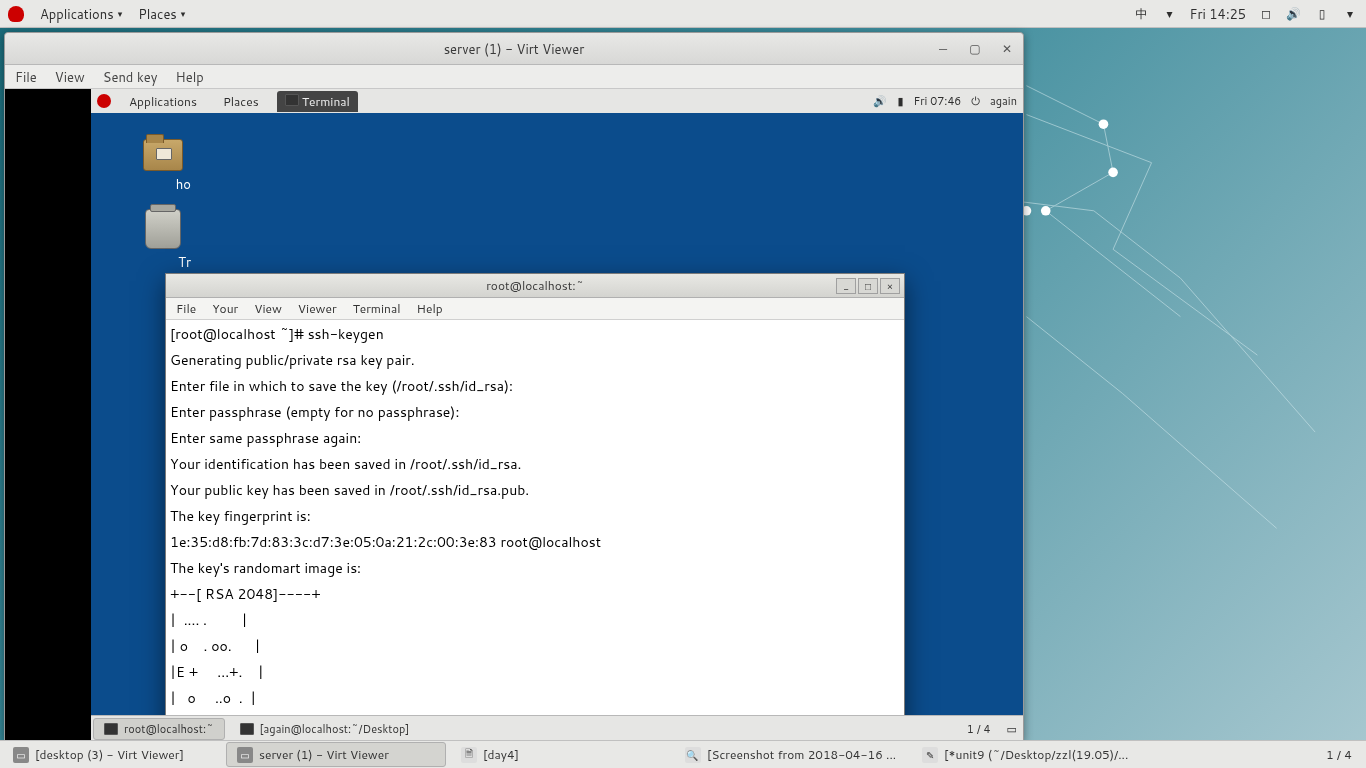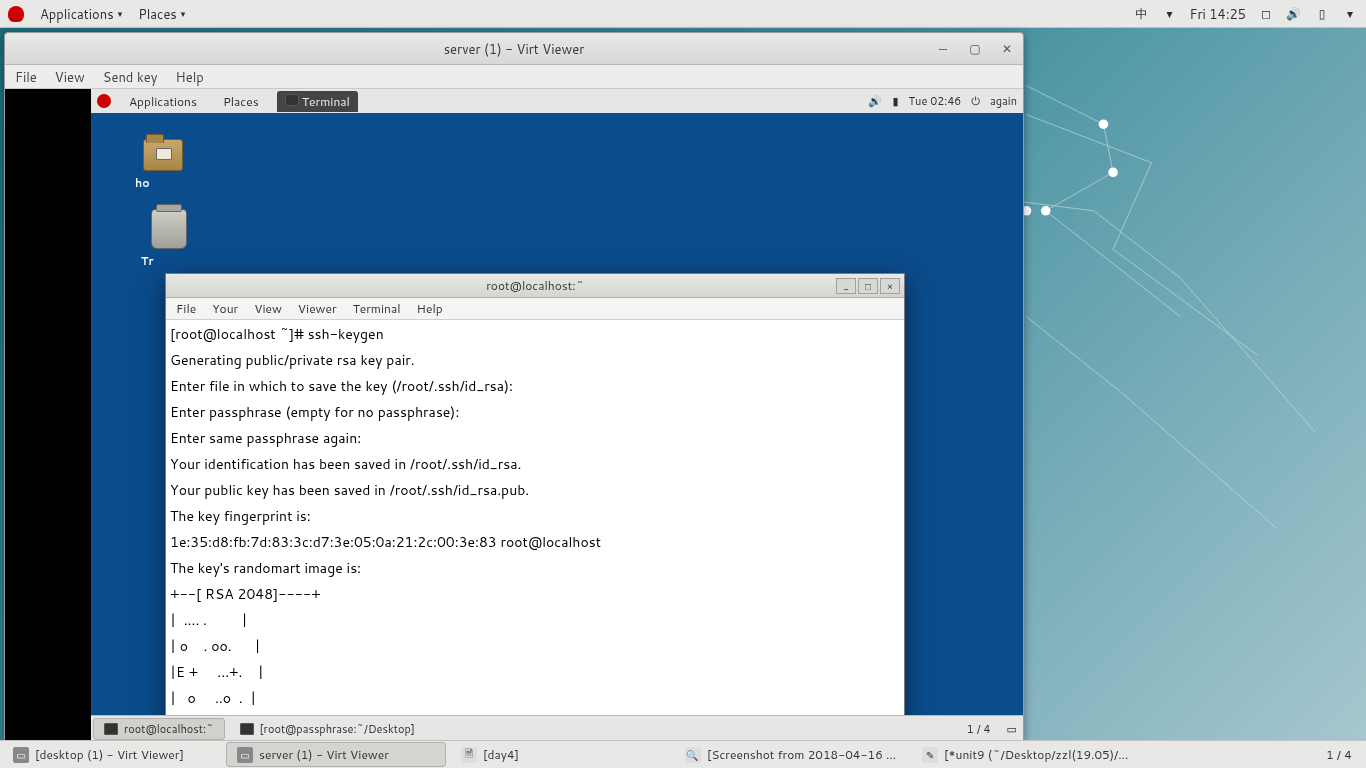--- a/index.html
+++ b/index.html
@@ -32,21 +32,21 @@
 
 .guest-topbar { position: absolute; left: 86px; top: 0; right: 0; height: 24px; background: #e6e6e4; display: flex; align-items: center; font-size: 12px; color: #2e2e2e; padding: 0 6px; }
 .guest-topbar .g-left { display: flex; align-items: center; gap: 10px; }
 .guest-topbar .red-hat-sm { width: 14px; height: 14px; background: #c00; border-radius: 50%; }
 .guest-topbar .g-tab { padding: 2px 8px; }
 .guest-topbar .g-tab.active { background: #444; color: #eee; border-radius: 3px 3px 0 0; }
 .guest-topbar .g-right { margin-left: auto; display: flex; gap: 10px; align-items: center; }
 .guest-topbar .g-right span { font-size: 11px; }
 
 
-.desk-icon { position: absolute; width: 56px; text-align: left; color: #fff; font-size: 11px; font-weight: bold; }
+.desk-icon { position: absolute; width: 56px; text-align: right; color: #fff; font-size: 13px; }
 .desk-icon .folder { width: 40px; height: 32px; background: linear-gradient(#c8a86a,#a8864a); border-radius: 3px; margin: 0 auto 4px; border: 1px solid #7a5a2a; position: relative; }
 .desk-icon .folder::before { content:""; position:absolute; top:-6px; left:2px; width:16px; height:8px; background:#a8864a; border-radius:2px 2px 0 0; border:1px solid #7a5a2a; border-bottom:none; }
 .desk-icon .house { position:absolute; top:8px; left:12px; width:16px; height:12px; background:#f0e8d8; border:1px solid #666; border-radius:1px; }
 .desk-icon .trash { width: 36px; height: 40px; background: linear-gradient(#d0d0c8,#a0a098); border-radius: 4px 4px 6px 6px; margin: 0 auto 4px; border:1px solid #666; position:relative; }
 .desk-icon .trash::before { content:""; position:absolute; top:-6px; left:4px; right:4px; height:6px; background:#a8a8a0; border:1px solid #666; border-radius:2px; }
 
 
 .term-window { position: absolute; left: 160px; top: 184px; width: 740px; height: 468px; background: #fff; border: 1px solid #7a7a7a; box-shadow: 0 8px 24px rgba(0,0,0,0.5); display: flex; flex-direction: column; }
 .term-titlebar { height: 24px; background: linear-gradient(#e8e8e4,#d4d4d0); display: flex; align-items: center; justify-content: center; position: relative; font-size: 12px; color: #3a3a3a; border-bottom:1px solid #b0b0b0; }
 .term-titlebar .win-controls { position: absolute; right: 4px; display: flex; gap: 2px; }
@@ -131,35 +131,35 @@
         <span class="g-tab">Applications</span>
         <span class="g-tab">Places</span>
         <span class="g-tab active">
           <span class="mono-icon"></span>
           <span>Terminal</span>
         </span>
       </div>
       <div class="g-right">
         <span>🔊</span>
         <span>▮</span>
-        <span>Tue 02:46</span>
+        <span>Fri 07:46</span>
         <span>⏻</span>
         <span>again</span>
       </div>
     </div>
 
     <div class="guest-desktop" style="top:24px;"></div>
 
     <div class="desk-icon" style="left:130px; top:50px;">
       <div class="folder">
           <div class="house"></div>
         </div>
       <div>ho</div>
     </div>
-    <div class="desk-icon" style="left:136px; top:120px;">
+    <div class="desk-icon" style="left:130px; top:120px;">
       <div class="trash"></div>
       <div>Tr</div>
     </div>
 
     <div class="term-window">
       <div class="term-titlebar">
         <span>root@localhost:~</span>
         <div class="win-controls">
           <span>_</span>
           <span>□</span>
@@ -200,32 +200,32 @@
 [root@localhost ~]# </span><span class="cursor"></span></div>
     </div>
 
     <div class="guest-taskbar">
       <div class="task-btn active">
         <span class="mono-icon"></span>
         <span>root@localhost:~</span>
       </div>
       <div class="task-btn">
         <span class="mono-icon"></span>
-        <span>[root@passphrase:~/Desktop]</span>
+        <span>[again@localhost:~/Desktop]</span>
       </div>
       <div class="ws">1 / 4</div>
       <span style="padding:0 6px;">▭</span>
     </div>
   </div>
 </div>
 
 <div class="host-taskbar">
   <div class="htask">
     <span class="hicon">▭</span>
-    <span>[desktop (1) - Virt Viewer]</span>
+    <span>[desktop (3) - Virt Viewer]</span>
   </div>
   <div class="htask active">
     <span class="hicon">▭</span>
     <span>server (1) - Virt Viewer</span>
   </div>
   <div class="htask">
     <span class="hicon" style="background:#ddd;color:#333;">🗎</span>
     <span>[day4]</span>
   </div>
   <div class="htask">

